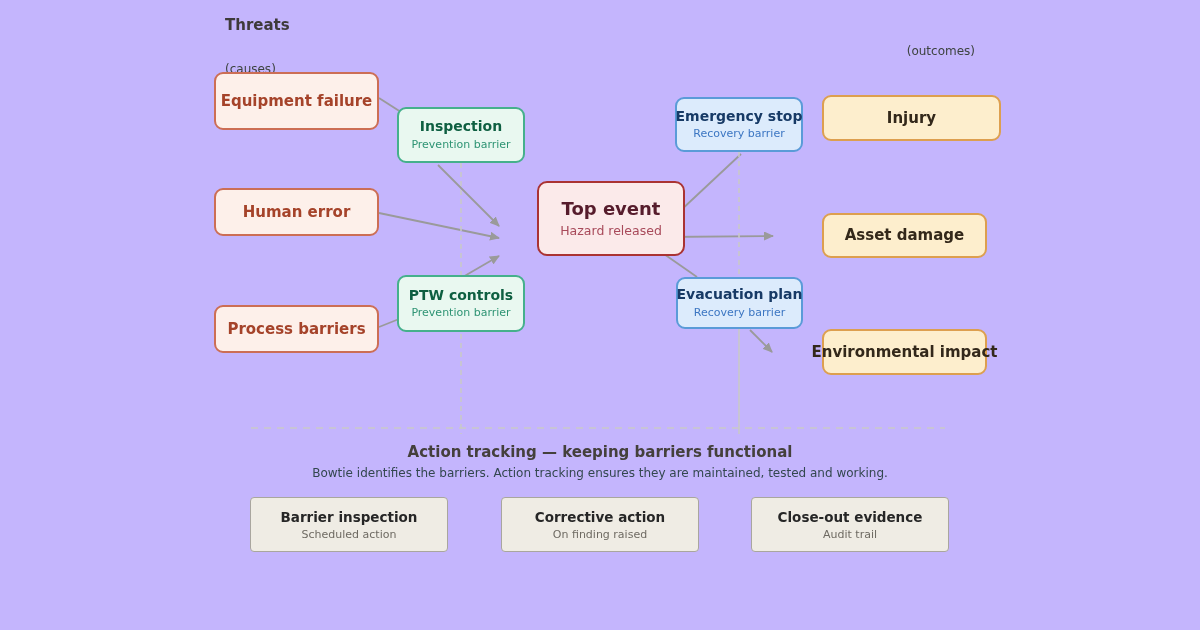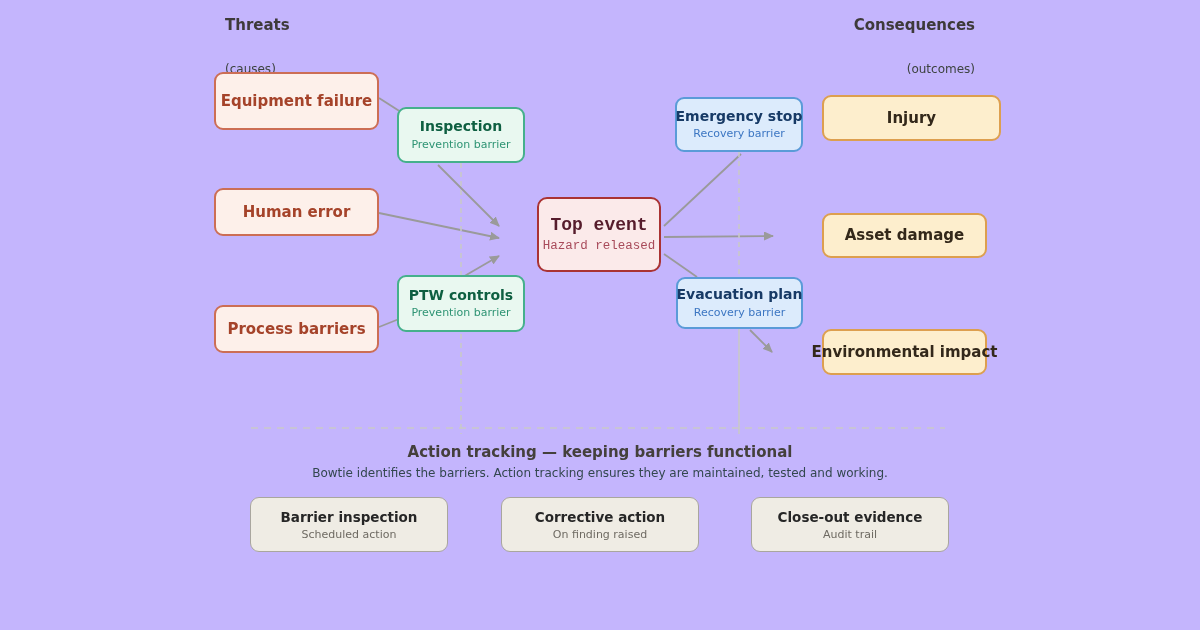--- a/index.html
+++ b/index.html
@@ -33,21 +33,21 @@
   .action-title{
     position:absolute;left:0;top:443px;width:1200px;text-align:center;
     font-size:15px;font-weight:bold;color:#44403c;
   }
   .action-subtitle{
     position:absolute;left:0;top:466px;width:1200px;text-align:center;
     font-size:12px;color:#33474f;
   }
   .card{
     position:absolute;top:497px;height:55px;width:198px;
-    background:#efece4;border:1.5px solid #a9a69e;border-radius:9px;box-sizing:border-box;
+    background:#efece4;border:1.5px solid #a9a69e;border-radius:4px;box-sizing:border-box;
     display:flex;flex-direction:column;align-items:center;justify-content:center;text-align:center;
   }
   .card .card-title{font-size:13.5px;font-weight:bold;color:#262626;white-space:nowrap;}
   .card .card-sub{font-size:11px;color:#6e6a62;white-space:nowrap;margin-top:3px;}
   svg#connectors{position:absolute;left:0;top:0;z-index:0;}
   .node,.card,.hdr{z-index:1;}
 </style>
 </head>
 <body>
 
@@ -77,21 +77,20 @@
     <line x1="739" y1="329" x2="739" y2="434" stroke="#c9c9c9" stroke-width="1.6"></line>
 
     <line x1="251" y1="428" x2="945" y2="428" stroke="#c9c9c9" stroke-width="1.5" stroke-dasharray="7 6"></line>
   </svg>
 
   <div class="abs hdr" style="left:225px;top:16px;">
     <div class="side-header">Threats</div>
     <div class="side-sub">(causes)</div>
   </div>
   <div class="abs hdr" style="left:775px;top:16px;width:200px;text-align:right;">
-    <div class="side-header">Consequences</div>
     <div class="side-sub">(outcomes)</div>
   </div>
 
   <div class="node threat" style="left:214px;top:72px;width:165px;height:58px;">
     <div class="box-title">Equipment failure</div>
   </div>
   <div class="node threat" style="left:214px;top:188px;width:165px;height:48px;">
     <div class="box-title">Human error</div>
   </div>
   <div class="node threat" style="left:214px;top:305px;width:165px;height:48px;">
@@ -100,21 +99,21 @@
 
   <div class="node prevention" style="left:397px;top:107px;width:128px;height:56px;">
     <div class="box-title">Inspection</div>
     <div class="box-sub">Prevention barrier</div>
   </div>
   <div class="node prevention" style="left:397px;top:275px;width:128px;height:57px;">
     <div class="box-title">PTW controls</div>
     <div class="box-sub">Prevention barrier</div>
   </div>
 
-  <div class="node topevent" style="left:537px;top:197px;width:124px;height:75px;font-family:Liberation Mono, monospace;">
+  <div class="node topevent" style="left:537px;top:181px;width:148px;height:75px;">
     <div class="box-title">Top event</div>
     <div class="box-sub">Hazard released</div>
   </div>
 
   <div class="node recovery" style="left:675px;top:97px;width:128px;height:55px;">
     <div class="box-title">Emergency stop</div>
     <div class="box-sub">Recovery barrier</div>
   </div>
   <div class="node recovery" style="left:676px;top:277px;width:127px;height:52px;">
     <div class="box-title">Evacuation plan</div>

